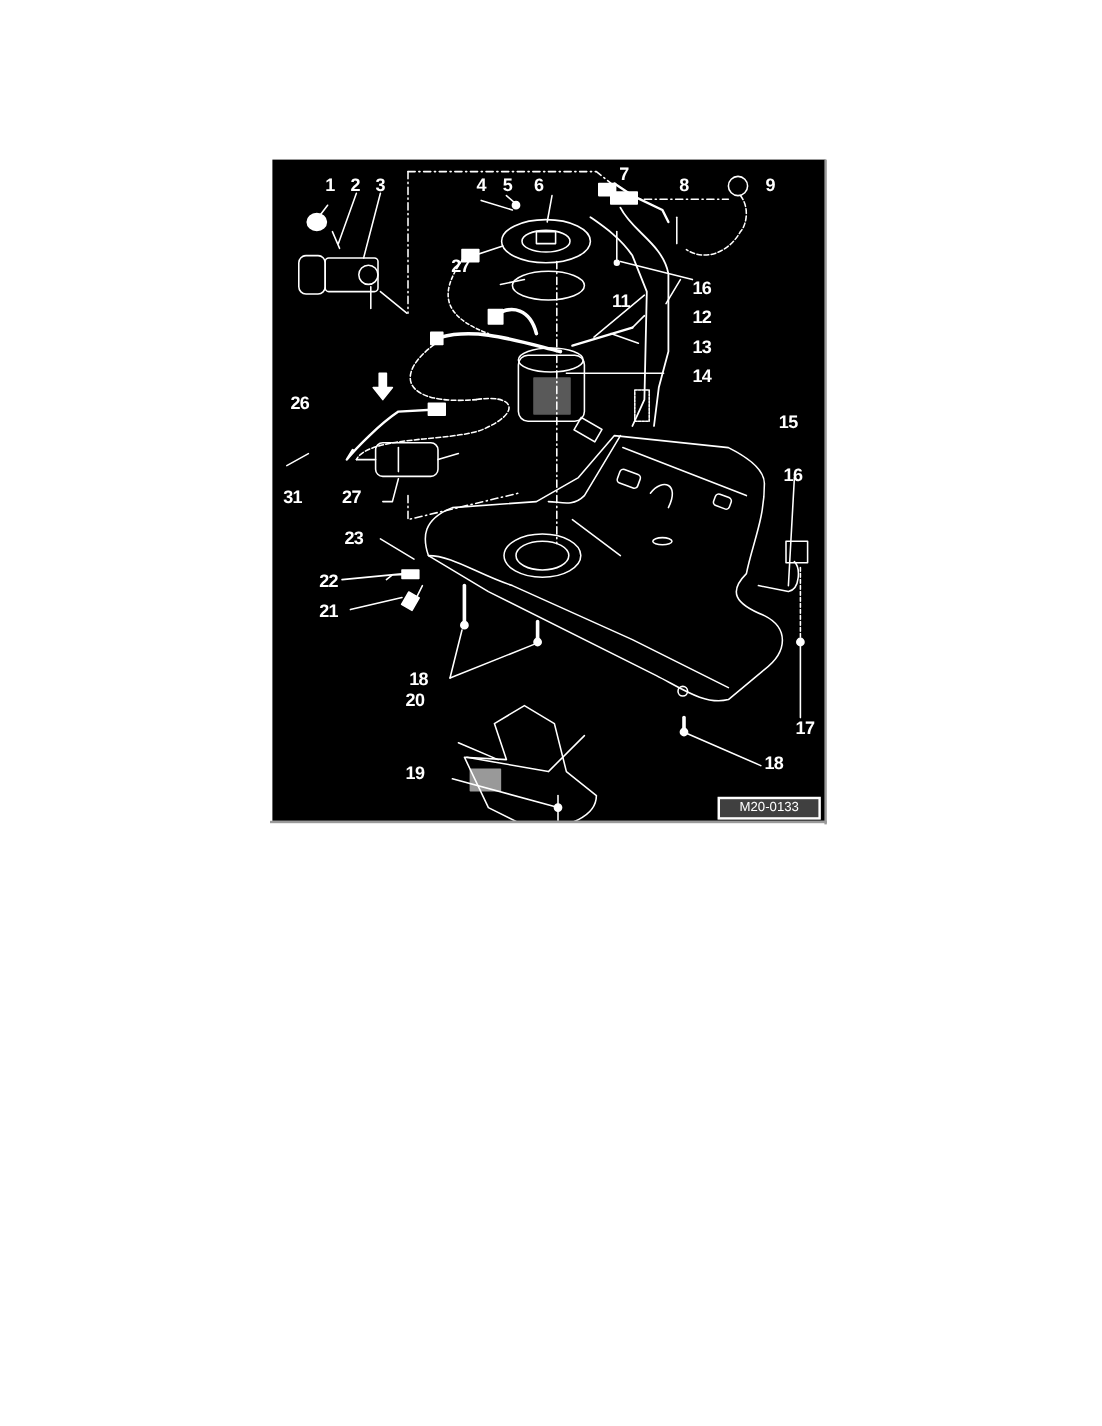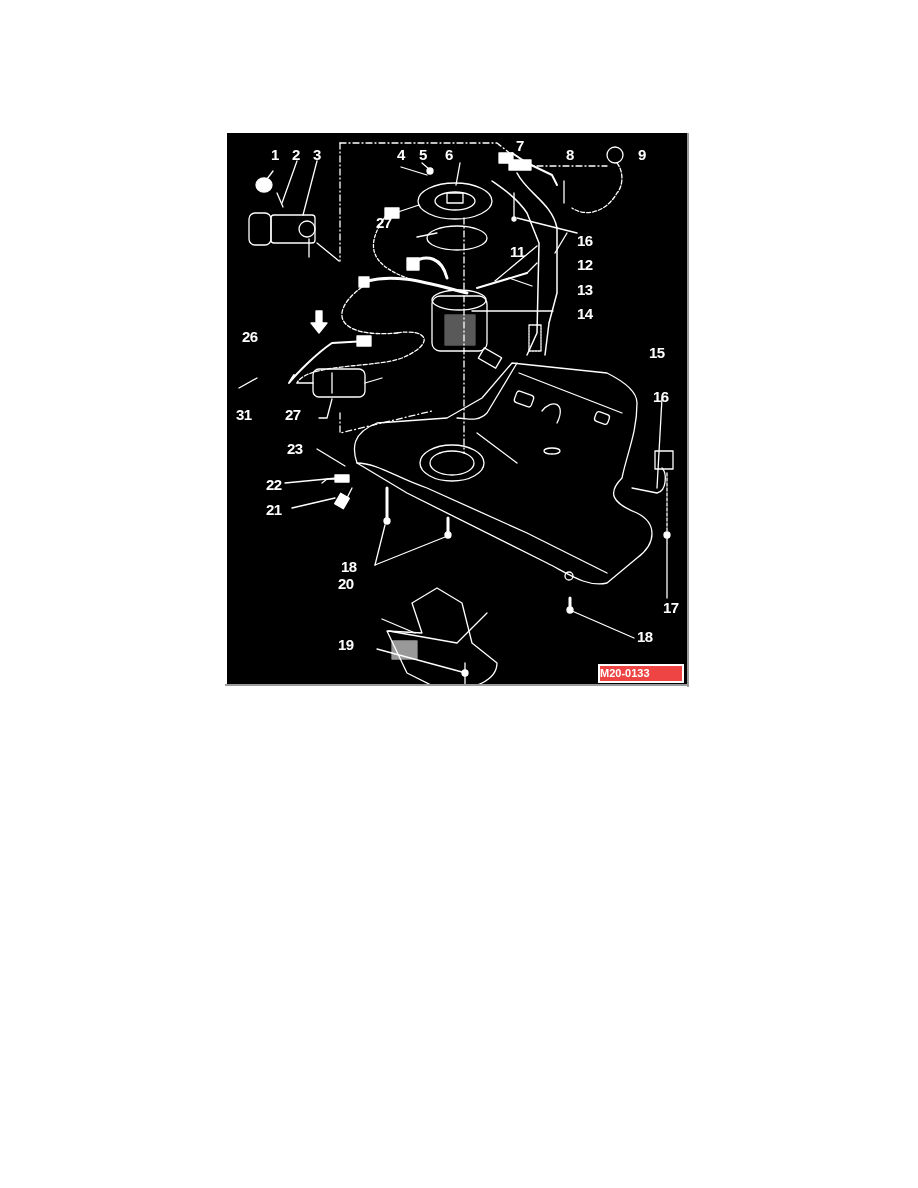--- a/index.html
+++ b/index.html
@@ -2,21 +2,21 @@
 <html><head>
 <meta charset="utf-8">
 <style>
   html, body { margin:0; padding:0; background:#ffffff; }
   body { width:918px; height:1188px; position:relative; overflow:hidden; font-family:"Liberation Sans", sans-serif; }
   .figure { position:absolute; left:227px; top:133px; width:461px; height:551px; background:#000; }
   .frame-right { position:absolute; left:687px; top:133px; width:2px; height:554px; background:#9a9a9a; }
   .frame-bottom { position:absolute; left:225px; top:684px; width:464px; height:2px; background:#9a9a9a; }
   svg.diagram { position:absolute; left:0; top:0; width:461px; height:551px; }
   .callout { position:absolute; color:#fff; font-weight:bold; font-size:15px; line-height:15px; letter-spacing:-0.5px; }
-  .ref-box { position:absolute; left:371px; top:531px; width:82px; height:15px; background:#ef4444; border:2px solid #fff; color:#fff; font-size:11px; font-weight:bold; text-align:left; line-height:15px; }
+  .ref-box { position:absolute; left:371px; top:531px; width:82px; height:15px; background:#404040; border:2px solid #fff; color:#fff; font-size:11px; font-weight:normal; text-align:center; line-height:15px; }
 </style>
 </head>
 <body>
 
 <div class="figure">
   <svg class="diagram" viewBox="0 0 461 551" fill="none" stroke="#fff" stroke-width="1.3" stroke-linecap="round" stroke-linejoin="round">
 
     <path d="M113 10 L270 10 L285 22" stroke-dasharray="6 3 1 3"></path>
     <path d="M113 10 L113 128" stroke-dasharray="6 3 1 3"></path>
 

